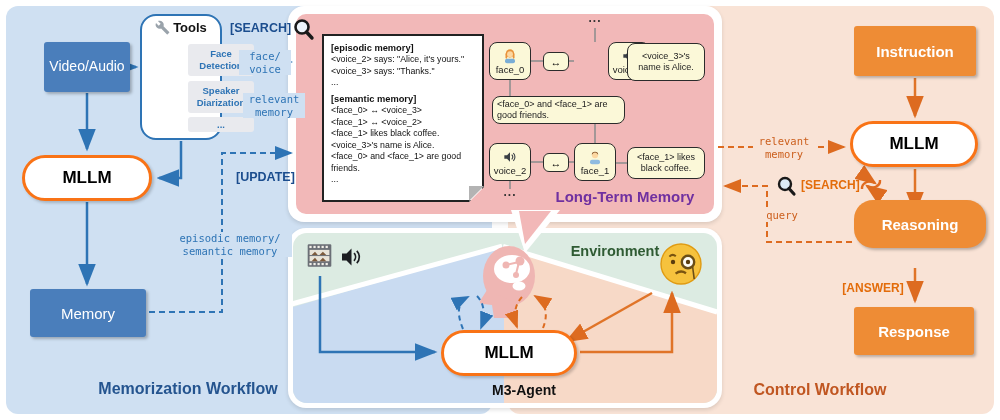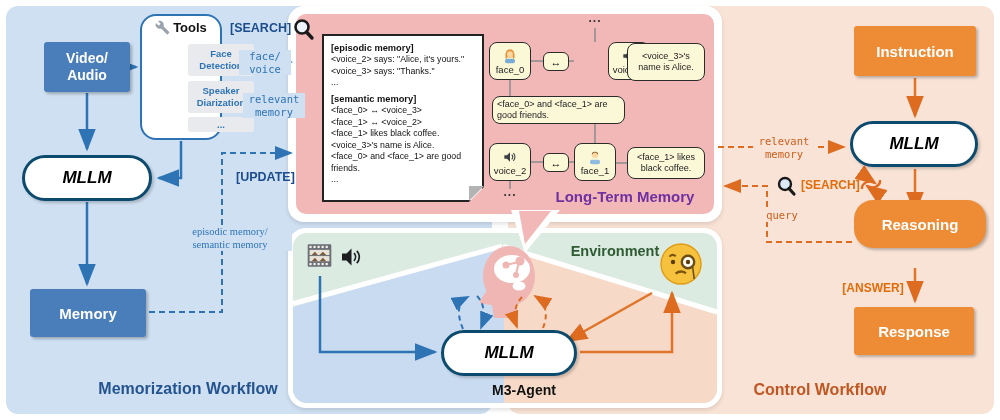--- a/index.html
+++ b/index.html
@@ -29,34 +29,34 @@
   .gnode{width:42px;height:38px;background:#fbf8d8;border:1.7px solid #2b2b2b;border-radius:8px;
          display:flex;flex-direction:column;align-items:center;justify-content:center;box-sizing:border-box;}
   .gnode .nl{font-size:9.5px;color:#222;margin-top:0px;}
   .rel{width:26px;height:19px;background:#fbf8d8;border:1.6px solid #2b2b2b;border-radius:6px;
        display:flex;align-items:center;justify-content:center;font-size:11px;font-weight:bold;box-sizing:border-box;}
   .fact{background:#fbf8d8;border:1.7px solid #2b2b2b;border-radius:8px;font-size:9px;color:#222;
         display:flex;align-items:center;justify-content:center;text-align:center;padding:2px 4px;box-sizing:border-box;line-height:1.25;}
   .gdots{font-weight:bold;font-size:12px;color:#333;letter-spacing:1px;text-align:center;}
 
   
-  .bluebox{background:#4a7ebb;color:#fff;font-weight:bold;text-align:center;border-radius:3px;
-           display:flex;flex-direction:column;align-items:center;justify-content:center;
+  .bluebox{background:#4a7ebb;color:#fff;font-weight:normal;text-align:center;border-radius:3px;
+           display:flex;flex-direction:row;align-items:center;justify-content:center;
            box-shadow:2px 2px 3px rgba(0,0,0,.25);}
   #video-audio{left:44px;top:42px;width:86px;height:50px;font-size:14px;line-height:1.25;}
   #memory-box{left:30px;top:289px;width:116px;height:48px;font-size:15px;}
   #tools-box{left:140px;top:14px;width:82px;height:126px;background:#fff;border:2.5px solid #2e74b5;
              border-radius:16px;box-sizing:border-box;}
   #tools-head{left:148px;top:20px;width:66px;display:flex;align-items:center;justify-content:center;gap:3px;
               font-weight:bold;font-size:13px;color:#111;}
   .chip{left:148px;width:66px;background:#e9eaee;border-radius:3px;color:#2e74b5;font-weight:bold;
         font-size:9.5px;text-align:center;display:flex;align-items:center;justify-content:center;line-height:1.25;margin-left:40px;}
-  .pill{background:#fff;border:3px solid #0c4a6e;border-radius:24px;display:flex;align-items:center;
+  .pill{background:#fff;border:3px solid #f97316;border-radius:24px;display:flex;align-items:center;
         justify-content:center;font-weight:bold;font-size:17px;color:#000;box-sizing:border-box;
-        box-shadow:2px 2px 3px rgba(0,0,0,.2);font-style:italic;}
+        box-shadow:2px 2px 3px rgba(0,0,0,.2);}
   #mllm-left{left:22px;top:155px;width:130px;height:46px;}
   .navy{color:#1b4d8e;font-weight:bold;font-size:12.5px;}
   .monoblue{font-family:"DejaVu Sans Mono",monospace;font-size:10.5px;color:#2e74b5;line-height:1.2;
             text-align:center;background:#cfe0f2;padding:0 2px;}
   #wf-left{left:88px;top:380px;width:200px;text-align:center;font-weight:bold;font-size:16px;color:#24548f;}
 
   
   .orangebox{background:#ee8c35;color:#fff;font-weight:bold;text-align:center;border-radius:3px;
              display:flex;align-items:center;justify-content:center;font-size:15px;
              box-shadow:2px 2px 3px rgba(0,0,0,.25);}
@@ -218,21 +218,21 @@
   <div class="abs navy z10" style="left:230px;top:21px;">[SEARCH]</div>
   <div class="abs monoblue z10" style="left:239px;top:50px;width:48px;">
     <div>face/</div>
     <div>voice</div>
   </div>
   <div class="abs monoblue z10" style="left:243px;top:93px;width:58px;">
     <div>relevant</div>
     <div>memory</div>
   </div>
   <div class="abs navy z10" style="left:236px;top:170px;">[UPDATE]</div>
-  <div class="abs monoblue z10" style="left:168px;top:226px;width:120px;font-family:Liberation Serif, serif;">
+  <div class="abs monoblue z10" style="left:168px;top:232px;width:120px;">
     <div>episodic memory/</div>
     <div>semantic memory</div>
   </div>
 
   <div class="abs z10" id="note">
     <div class="note-b">[episodic memory]</div>
     <div>&lt;voice_2&gt; says: "Alice, it's yours."</div>
     <div>&lt;voice_3&gt; says: "Thanks."</div>
     <div>...</div>
     <div class="note-gap"></div>

